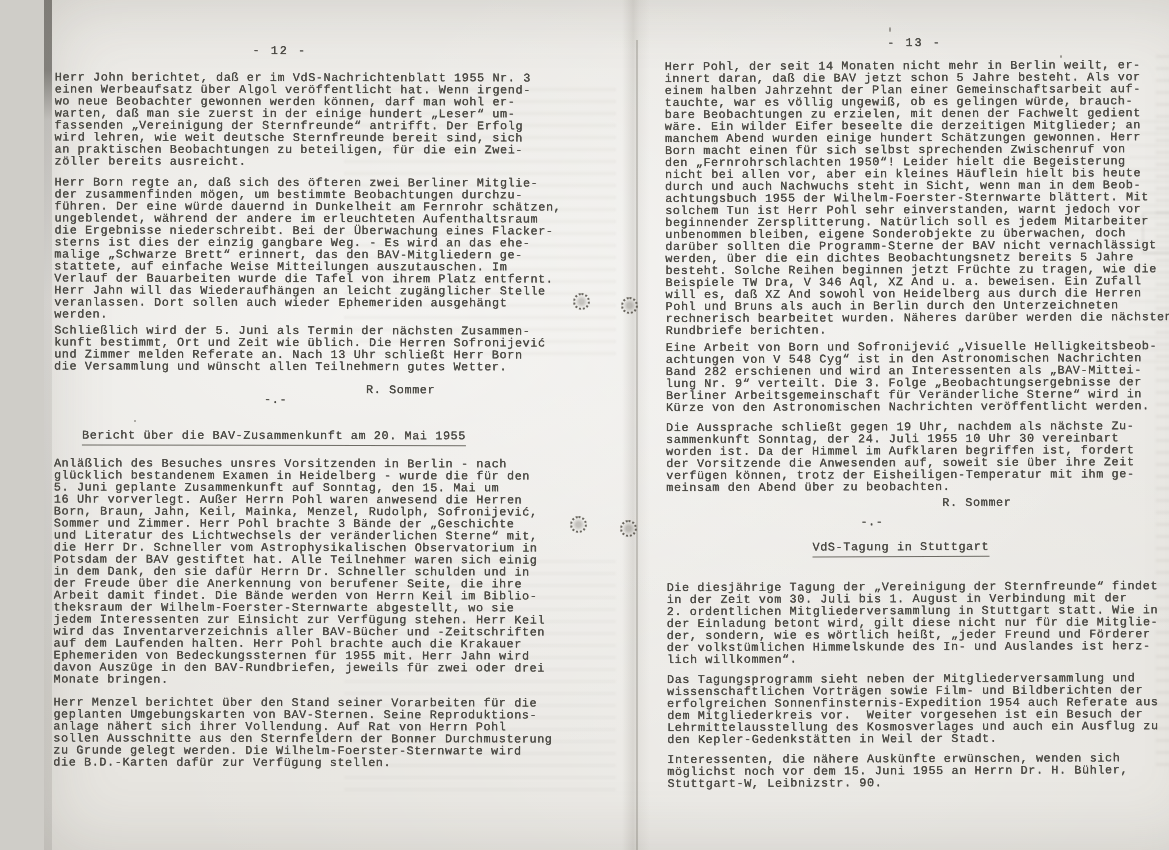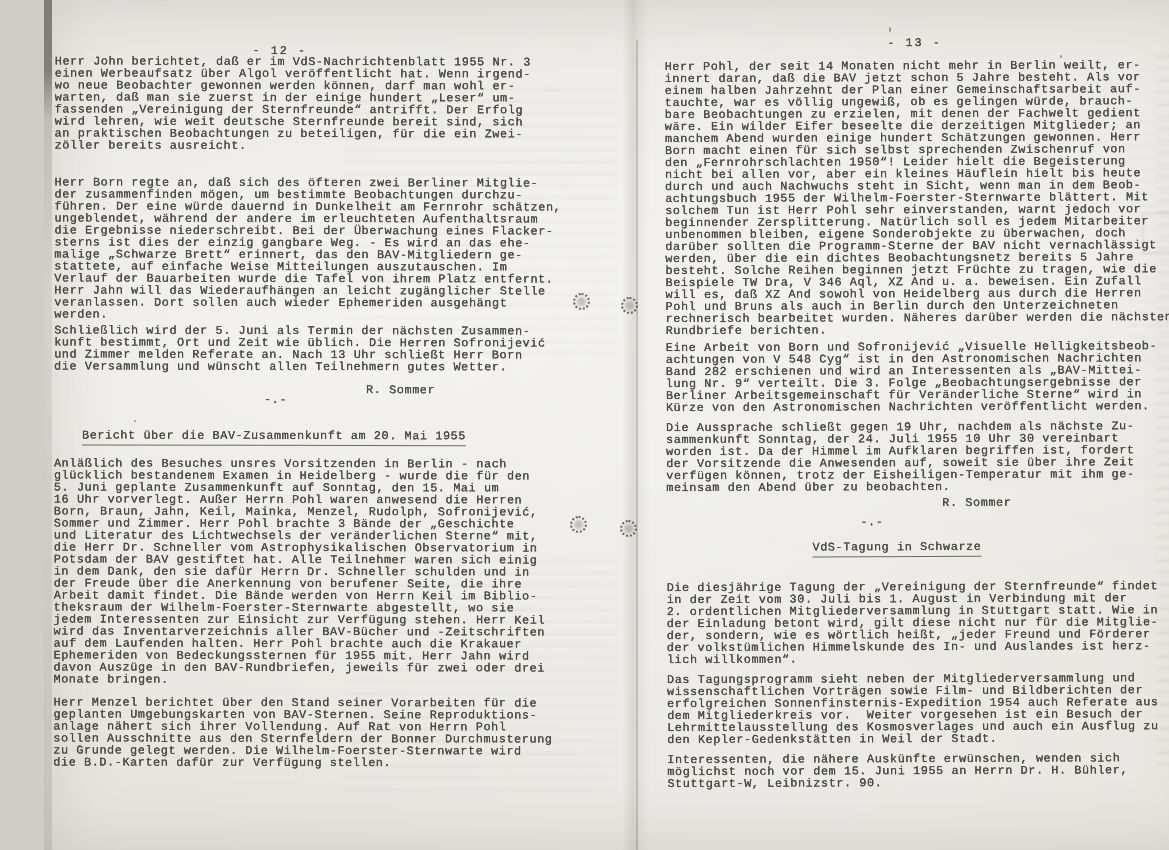--- a/index.html
+++ b/index.html
@@ -68,21 +68,21 @@
   }
   .speck { position: absolute; background: rgba(92,88,80,.6); border-radius: 50%; }
 </style>
 </head>
 <body>
 
 <div class="scan">
 
   <div class="page page-left">
     <div class="pagenum" style="top:45px; left:0; width:450px; text-align:center;">- 12 -</div>
-    <div class="para" style="top:56px; left:0;">Herr John berichtet, daß er im VdS-Nachrichtenblatt 1955 Nr. 3
+    <div class="para" style="top:72px; left:0;">Herr John berichtet, daß er im VdS-Nachrichtenblatt 1955 Nr. 3
 einen Werbeaufsatz über Algol veröffentlicht hat. Wenn irgend-
 wo neue Beobachter gewonnen werden können, darf man wohl er-
 warten, daß man sie zuerst in der einige hundert „Leser“ um-
 fassenden „Vereinigung der Sternfreunde“ antrifft. Der Erfolg
 wird lehren, wie weit deutsche Sternfreunde bereit sind, sich
 an praktischen Beobachtungen zu beteiligen, für die ein Zwei-
 zöller bereits ausreicht.</div>
     <div class="para" style="top:177px; left:0;">Herr Born regte an, daß sich des öfteren zwei Berliner Mitglie-
 der zusammenfinden mögen, um bestimmte Beobachtungen durchzu-
 führen. Der eine würde dauernd in Dunkelheit am Fernrohr schätzen,
@@ -161,21 +161,21 @@
 Berliner Arbeitsgemeinschaft für Veränderliche Sterne“ wird in
 Kürze von den Astronomischen Nachrichten veröffentlicht werden.</div>
     <div class="para" style="top:421px; left:0;">Die Aussprache schließt gegen 19 Uhr, nachdem als nächste Zu-
 sammenkunft Sonntag, der 24. Juli 1955 10 Uhr 30 vereinbart
 worden ist. Da der Himmel im Aufklaren begriffen ist, fordert
 der Vorsitzende die Anwesenden auf, soweit sie über ihre Zeit
 verfügen können, trotz der Eisheiligen-Temperatur mit ihm ge-
 meinsam den Abend über zu beobachten.</div>
     <div class="sig" style="top:497px; left:276px;">R. Sommer</div>
     <div class="sep" style="top:516px; left:194px;">-.-</div>
-    <div class="head" style="top:541px; left:146px;">VdS-Tagung in Schwarze</div>
+    <div class="head" style="top:541px; left:146px;">VdS-Tagung in Stuttgart</div>
     <div class="para" style="top:581px; left:0;">Die diesjährige Tagung der „Vereinigung der Sternfreunde“ findet
 in der Zeit vom 30. Juli bis 1. August in Verbindung mit der
 2. ordentlichen Mitgliederversammlung in Stuttgart statt. Wie in
 der Einladung betont wird, gilt diese nicht nur für die Mitglie-
 der, sondern, wie es wörtlich heißt, „jeder Freund und Förderer
 der volkstümlichen Himmelskunde des In- und Auslandes ist herz-
 lich willkommen“.</div>
     <div class="para" style="top:673px; left:0;">Das Tagungsprogramm sieht neben der Mitgliederversammlung und
 wissenschaftlichen Vorträgen sowie Film- und Bildberichten der
 erfolgreichen Sonnenfinsternis-Expedition 1954 auch Referate aus

